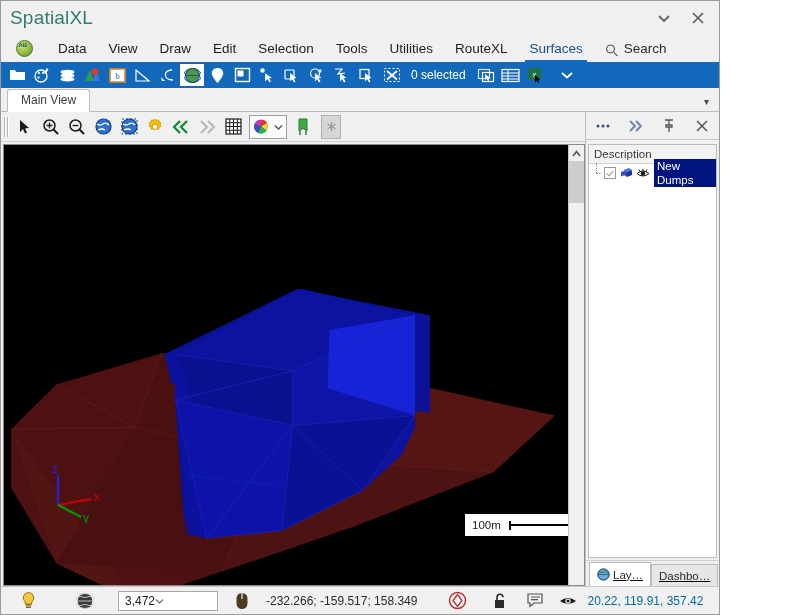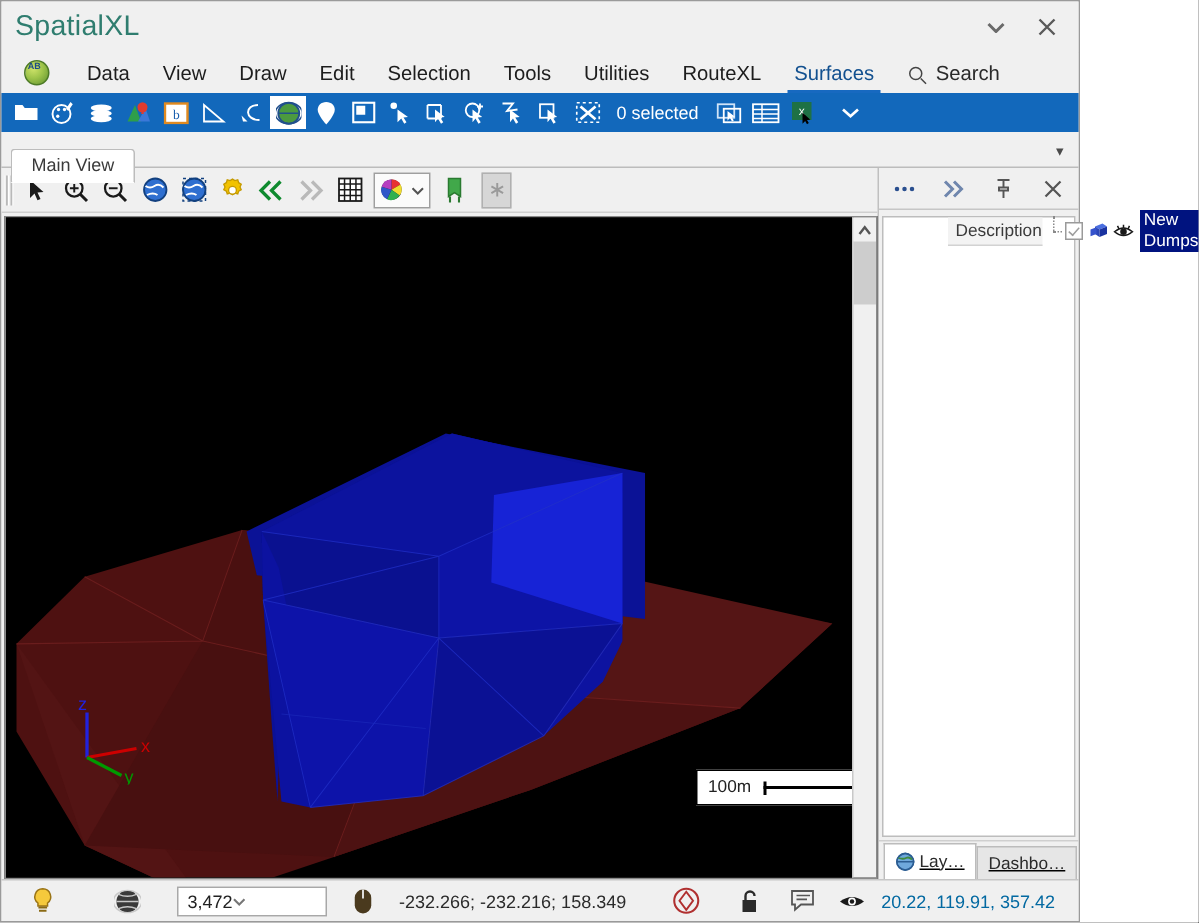--- a/index.html
+++ b/index.html
@@ -119,21 +119,21 @@
     position: relative;
   }
   .doc-tab {
     margin-left: 6px;
     padding: 3px 13px 4px 13px;
     font-size: 12px; color: #3a3a3a;
     background: #ffffff;
     border: 1px solid #bcbcbc; border-bottom: 1px solid #ffffff;
     border-radius: 3px 3px 0 0;
     cursor: default;
-    position: relative; top: 11px;
+    position: relative; top: 1px;
   }
   .tabstrip-caret {
     position: absolute; right: 10px; bottom: 4px;
     color: #4a4a4a; font-size: 10px;
   }
 
   
   .middle { flex: 1 1 auto; display: flex; min-height: 0; }
 
   .viewpane {
@@ -222,21 +222,21 @@
   }
   .dock-btn {
     width: 24px; height: 22px; display: flex; align-items: center; justify-content: center;
     color: #3a5a8c; font-size: 13px; cursor: default;
   }
   .dock-btn.gray { color: #4a4a4a; }
 
   .layerlist {
     flex: 1 1 auto; background: #ffffff;
     border: 1px solid #bdbdbd; margin: 4px 2px 2px 2px;
-    display: flex; flex-direction: row; min-height: 0; padding-left: 43px;
+    display: flex; flex-direction: column; min-height: 0;
   }
   .list-header {
     height: 19px; flex: 0 0 19px;
     background: #f3f3f3; border-bottom: 1px solid #d2d2d2;
     font-size: 11.5px; color: #3a3a3a;
     display: flex; align-items: center; padding-left: 5px;
   }
   .layer-row {
     height: 18px; display: flex; align-items: center;
     font-size: 11.5px; color: #1a1a1a;
@@ -747,21 +747,21 @@
             <path d="M1 1.5 L4.5 5 L8 1.5" fill="none" stroke="#777" stroke-width="1.4"></path>
           </svg>
       </span>
     </div>
     <div class="sb-cell" style="width:40px">
       <svg width="14" height="18" viewBox="0 0 14 18">
         <rect x="1.5" y="1" width="11" height="16" rx="5.5" fill="#4a3a1e"></rect>
         <path d="M7 1 v6" stroke="#f0f0f0" stroke-width="1.2"></path>
       </svg>
     </div>
-    <div class="sb-coords">-232.266; -232.216; 158.349</div>
+    <div class="sb-coords">-232.266; -159.517; 158.349</div>
     <div class="sb-cell" style="width:52px;margin-left:14px">
       <svg width="19" height="19" viewBox="0 0 19 19">
         <circle cx="9.5" cy="9.5" r="8" fill="none" stroke="#b03030" stroke-width="1.4"></circle>
         <path d="M9.5 3.5 L14 9.5 L9.5 15.5 L5 9.5 z" fill="none" stroke="#b03030" stroke-width="1.3"></path>
       </svg>
     </div>
     <div class="sb-cell" style="width:34px">
       <svg width="14" height="17" viewBox="0 0 14 17">
         <rect x="2" y="8" width="9" height="8" fill="#2a2a2a"></rect>
         <path d="M4 8 V5.3 a3 3 0 0 1 6 0" fill="none" stroke="#2a2a2a" stroke-width="1.6"></path>

